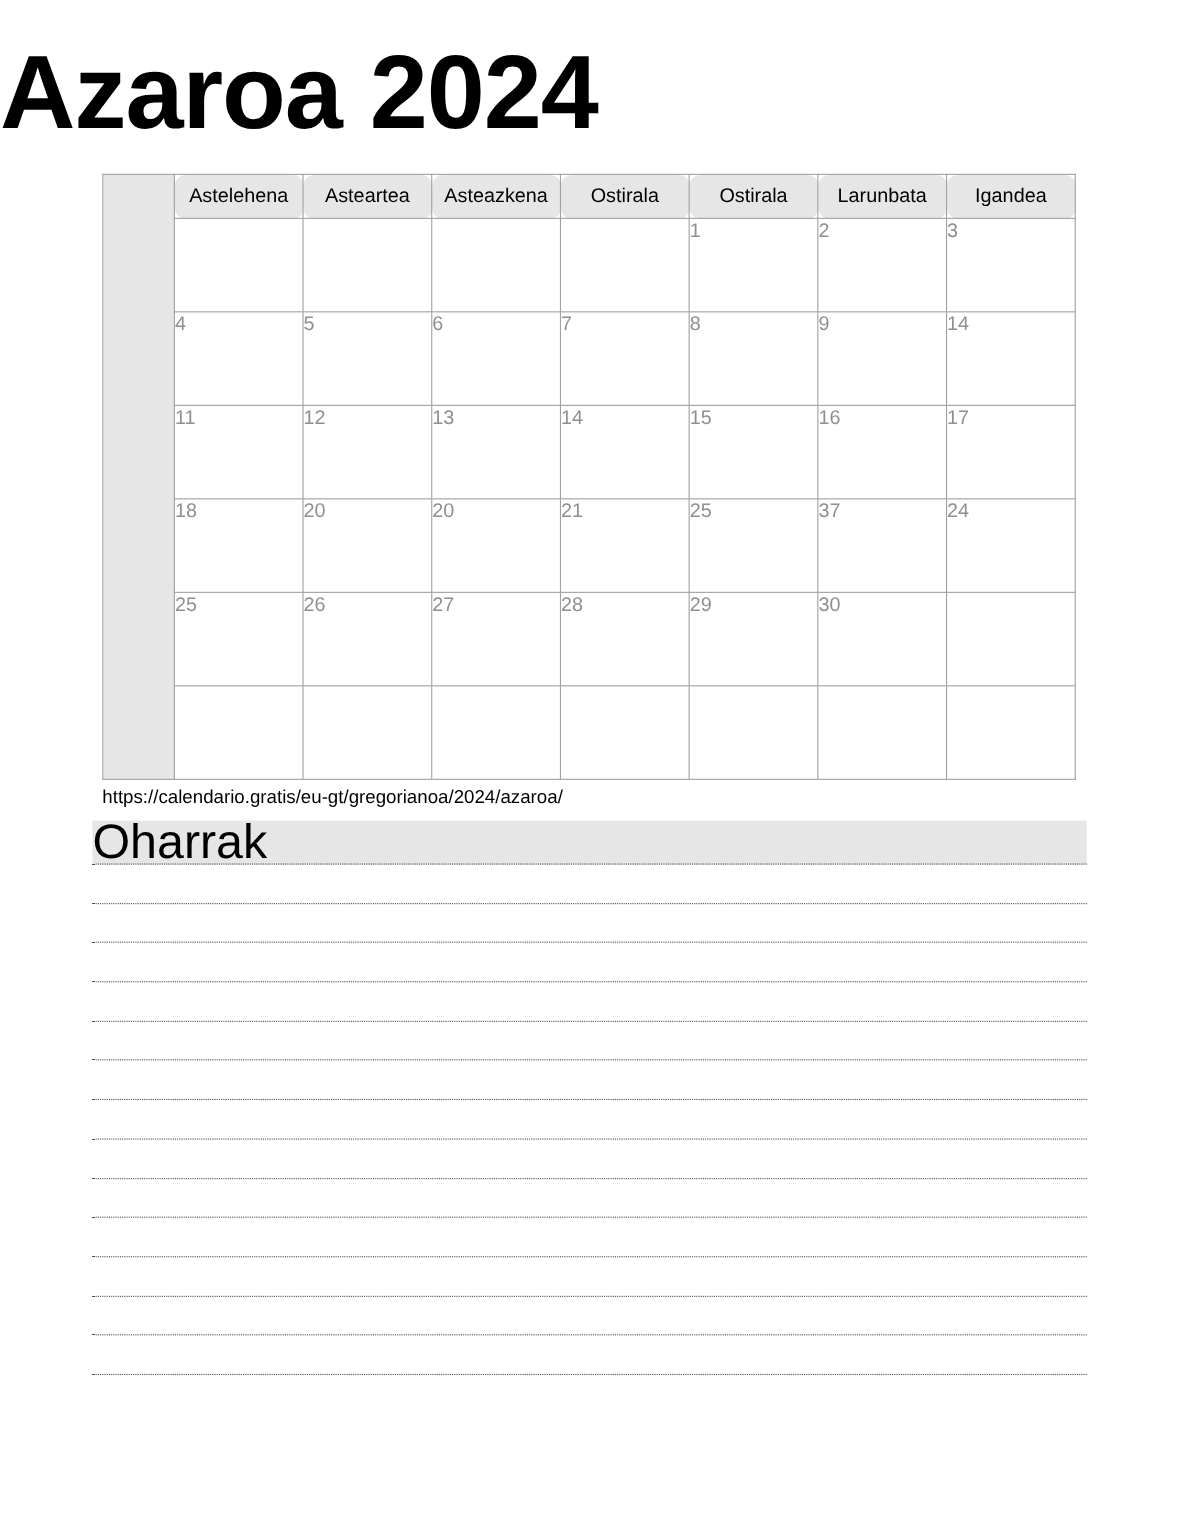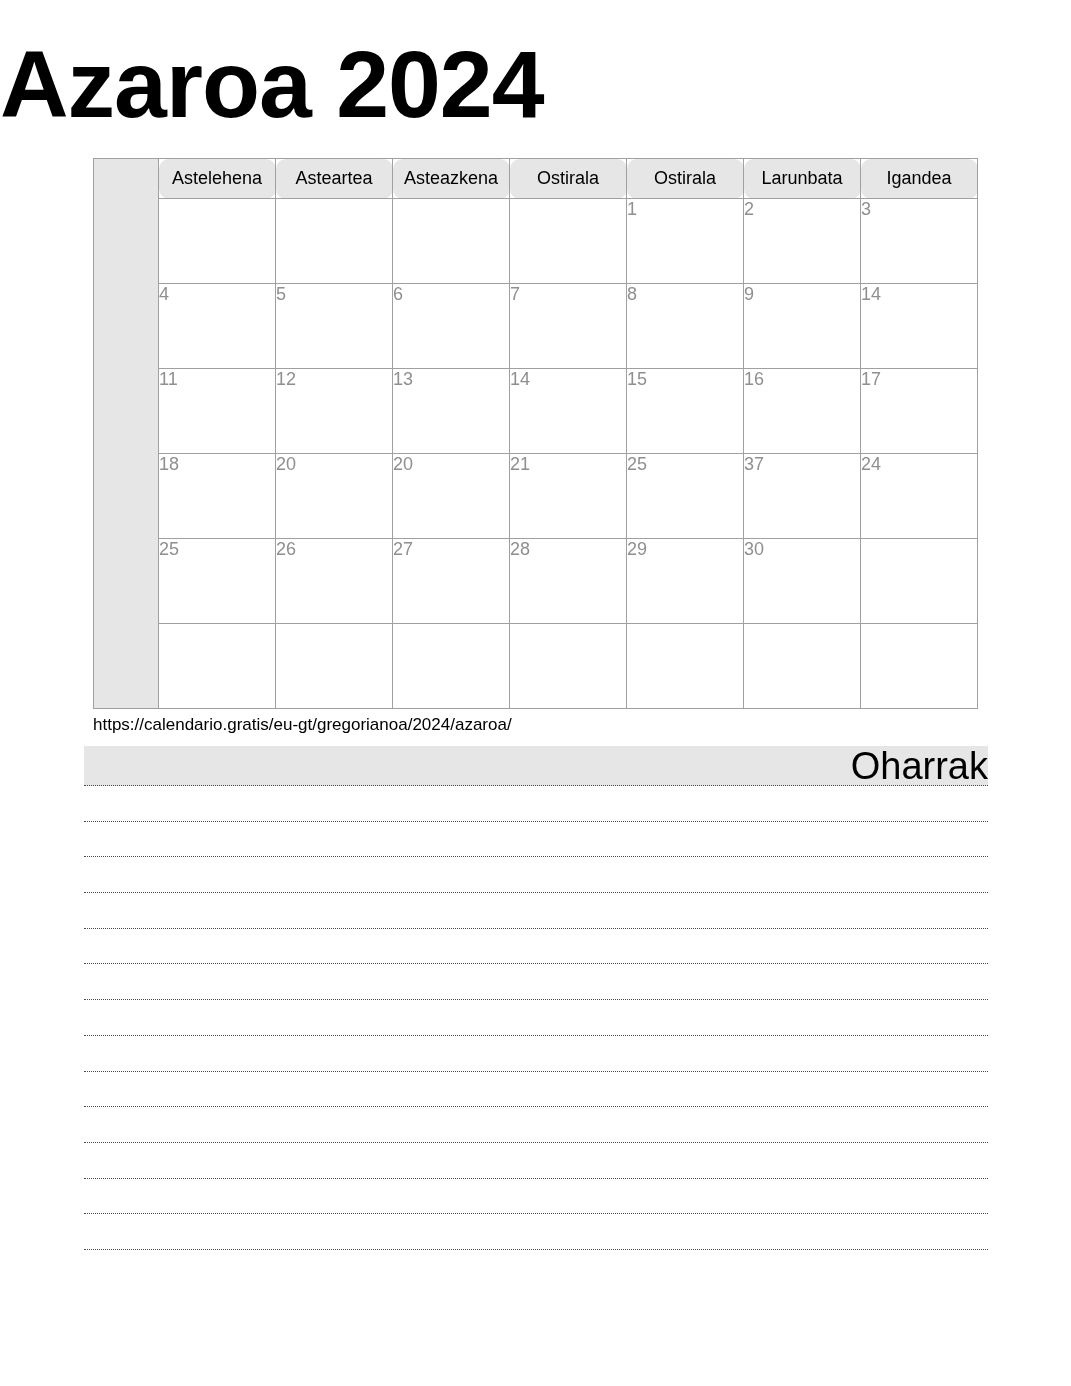--- a/index.html
+++ b/index.html
@@ -80,22 +80,22 @@
 
   
   .notes {
     margin: 11px 0 0 84px;
     width: 904px;
   }
   .notes-header {
     height: 39px;
     background: var(--header-bg);
     border-bottom: 1px dotted var(--dotted);
-    text-align: right;
-    font-size: 38px;
+    text-align: left;
+    font-size: 44px;
     line-height: 40px;
     font-weight: 400;
     box-sizing: content-box;
   }
   .note-line {
     height: 35.7px;
     border-bottom: 1px dotted var(--dotted);
     box-sizing: border-box;
   }
 </style>

